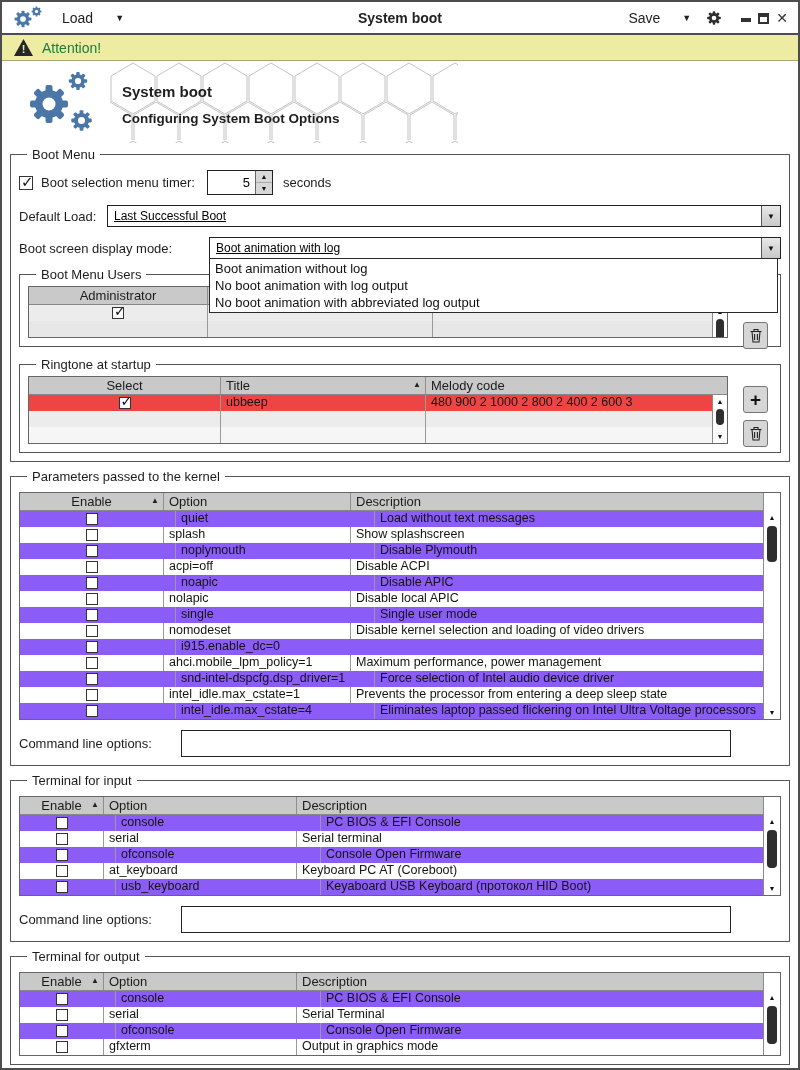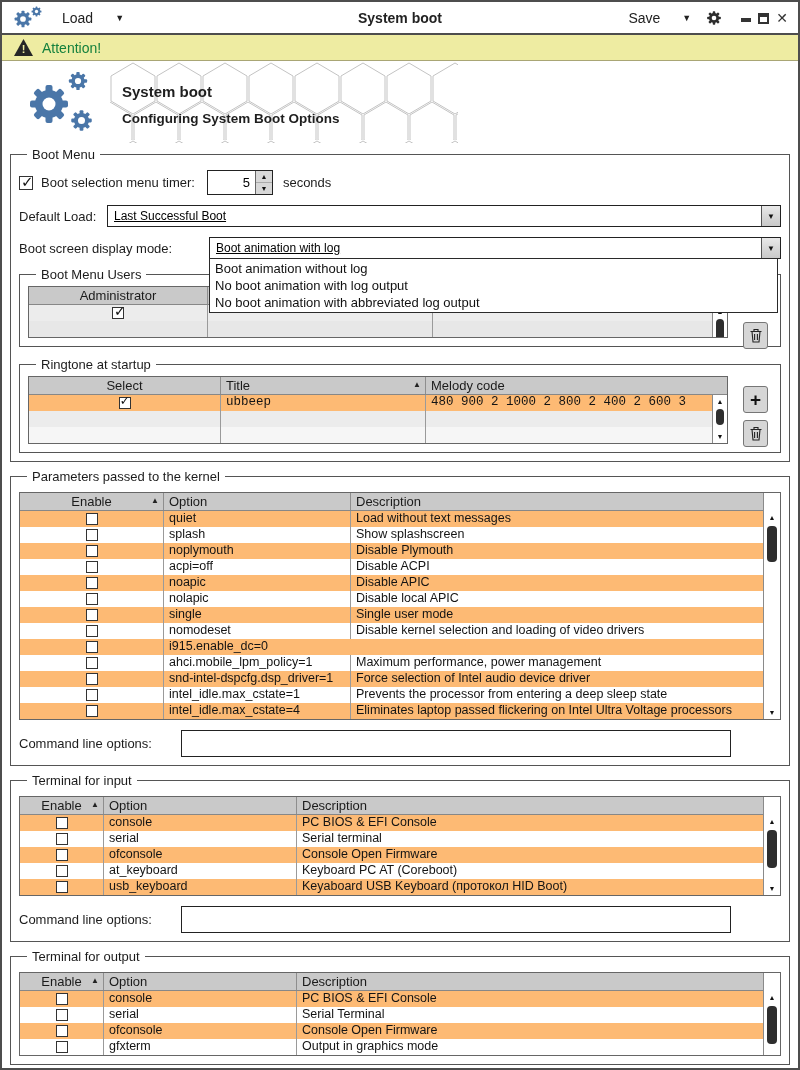--- a/index.html
+++ b/index.html
@@ -63,21 +63,21 @@
 
   
   .twrap { display:flex; border:1px solid #666; margin-top:4px; }
   .ptable { flex:1; position:relative; overflow:hidden; }
   .thead { display:grid; background:#c9c9c9; border-bottom:1px solid #878787; height:18px; }
   .hcell { font-size:13px; color:#1b1b1b; padding:0 5px; line-height:17px; border-left:1px solid #8e8e8e; overflow:hidden; white-space:nowrap; position:relative; }
   .hcell:first-child { border-left:none; }
   .hc-center { text-align:center; }
   .sort { position:absolute; right:4px; top:4px; font-size:8px; line-height:8px; color:#222; }
   .tbody .trow { display:grid; height:16px; background:#fff; }
-  .tbody .trow.alt { background:#fdba74; }
+  .tbody .trow.alt { background:#8b5cf6;gap:12px; }
   .cell { font-size:12.5px; color:#141414; padding:0 5px; line-height:15px; border-left:1px solid #9a9a9a; overflow:hidden; white-space:nowrap; }
   .cell:first-child { border-left:none; }
   .ccheck { display:flex; align-items:center; justify-content:center; padding:0; }
   .ccheck .cbx { width:12px; height:12px; }
   .ccheck .cbx.on:after { font-size:14px; top:-4px; left:1px; }
 
   .kernel-cols { grid-template-columns:143px 187px 1fr; }
   .term-cols   { grid-template-columns:83px 193px 1fr; }
   .users-cols  { grid-template-columns:178px 225px 1fr; }
   .ring-cols   { grid-template-columns:191px 205px 1fr; }
@@ -264,21 +264,21 @@
 
       <fieldset class="inner" style="margin-top:10px">
         <legend>Ringtone at startup</legend>
         <div class="ptable" style="border:1px solid #666">
           <div class="thead ring-cols">
             <div class="hcell hc-center">Select</div>
             <div class="hcell"><span>Title</span><span class="sort">▲</span></div>
             <div class="hcell">Melody code</div>
           </div>
           <div class="tbody" id="ringtone-body">
-              <div class="trow ring-cols" style="background: #fdba74; font-family: Liberation Mono, monospace;">
+              <div class="trow ring-cols" style="background: #ef4444;">
                 <div class="cell ccheck">
                   <span class="cbx on"></span>
                 </div>
                 <div class="cell">ubbeep</div>
                 <div class="cell">480 900 2 1000 2 800 2 400 2 600 3</div>
               </div>
               <div class="trow ring-cols" style="background: rgb(236, 236, 236);">
                 <div class="cell ccheck"></div>
                 <div class="cell"></div>
                 <div class="cell"></div>

